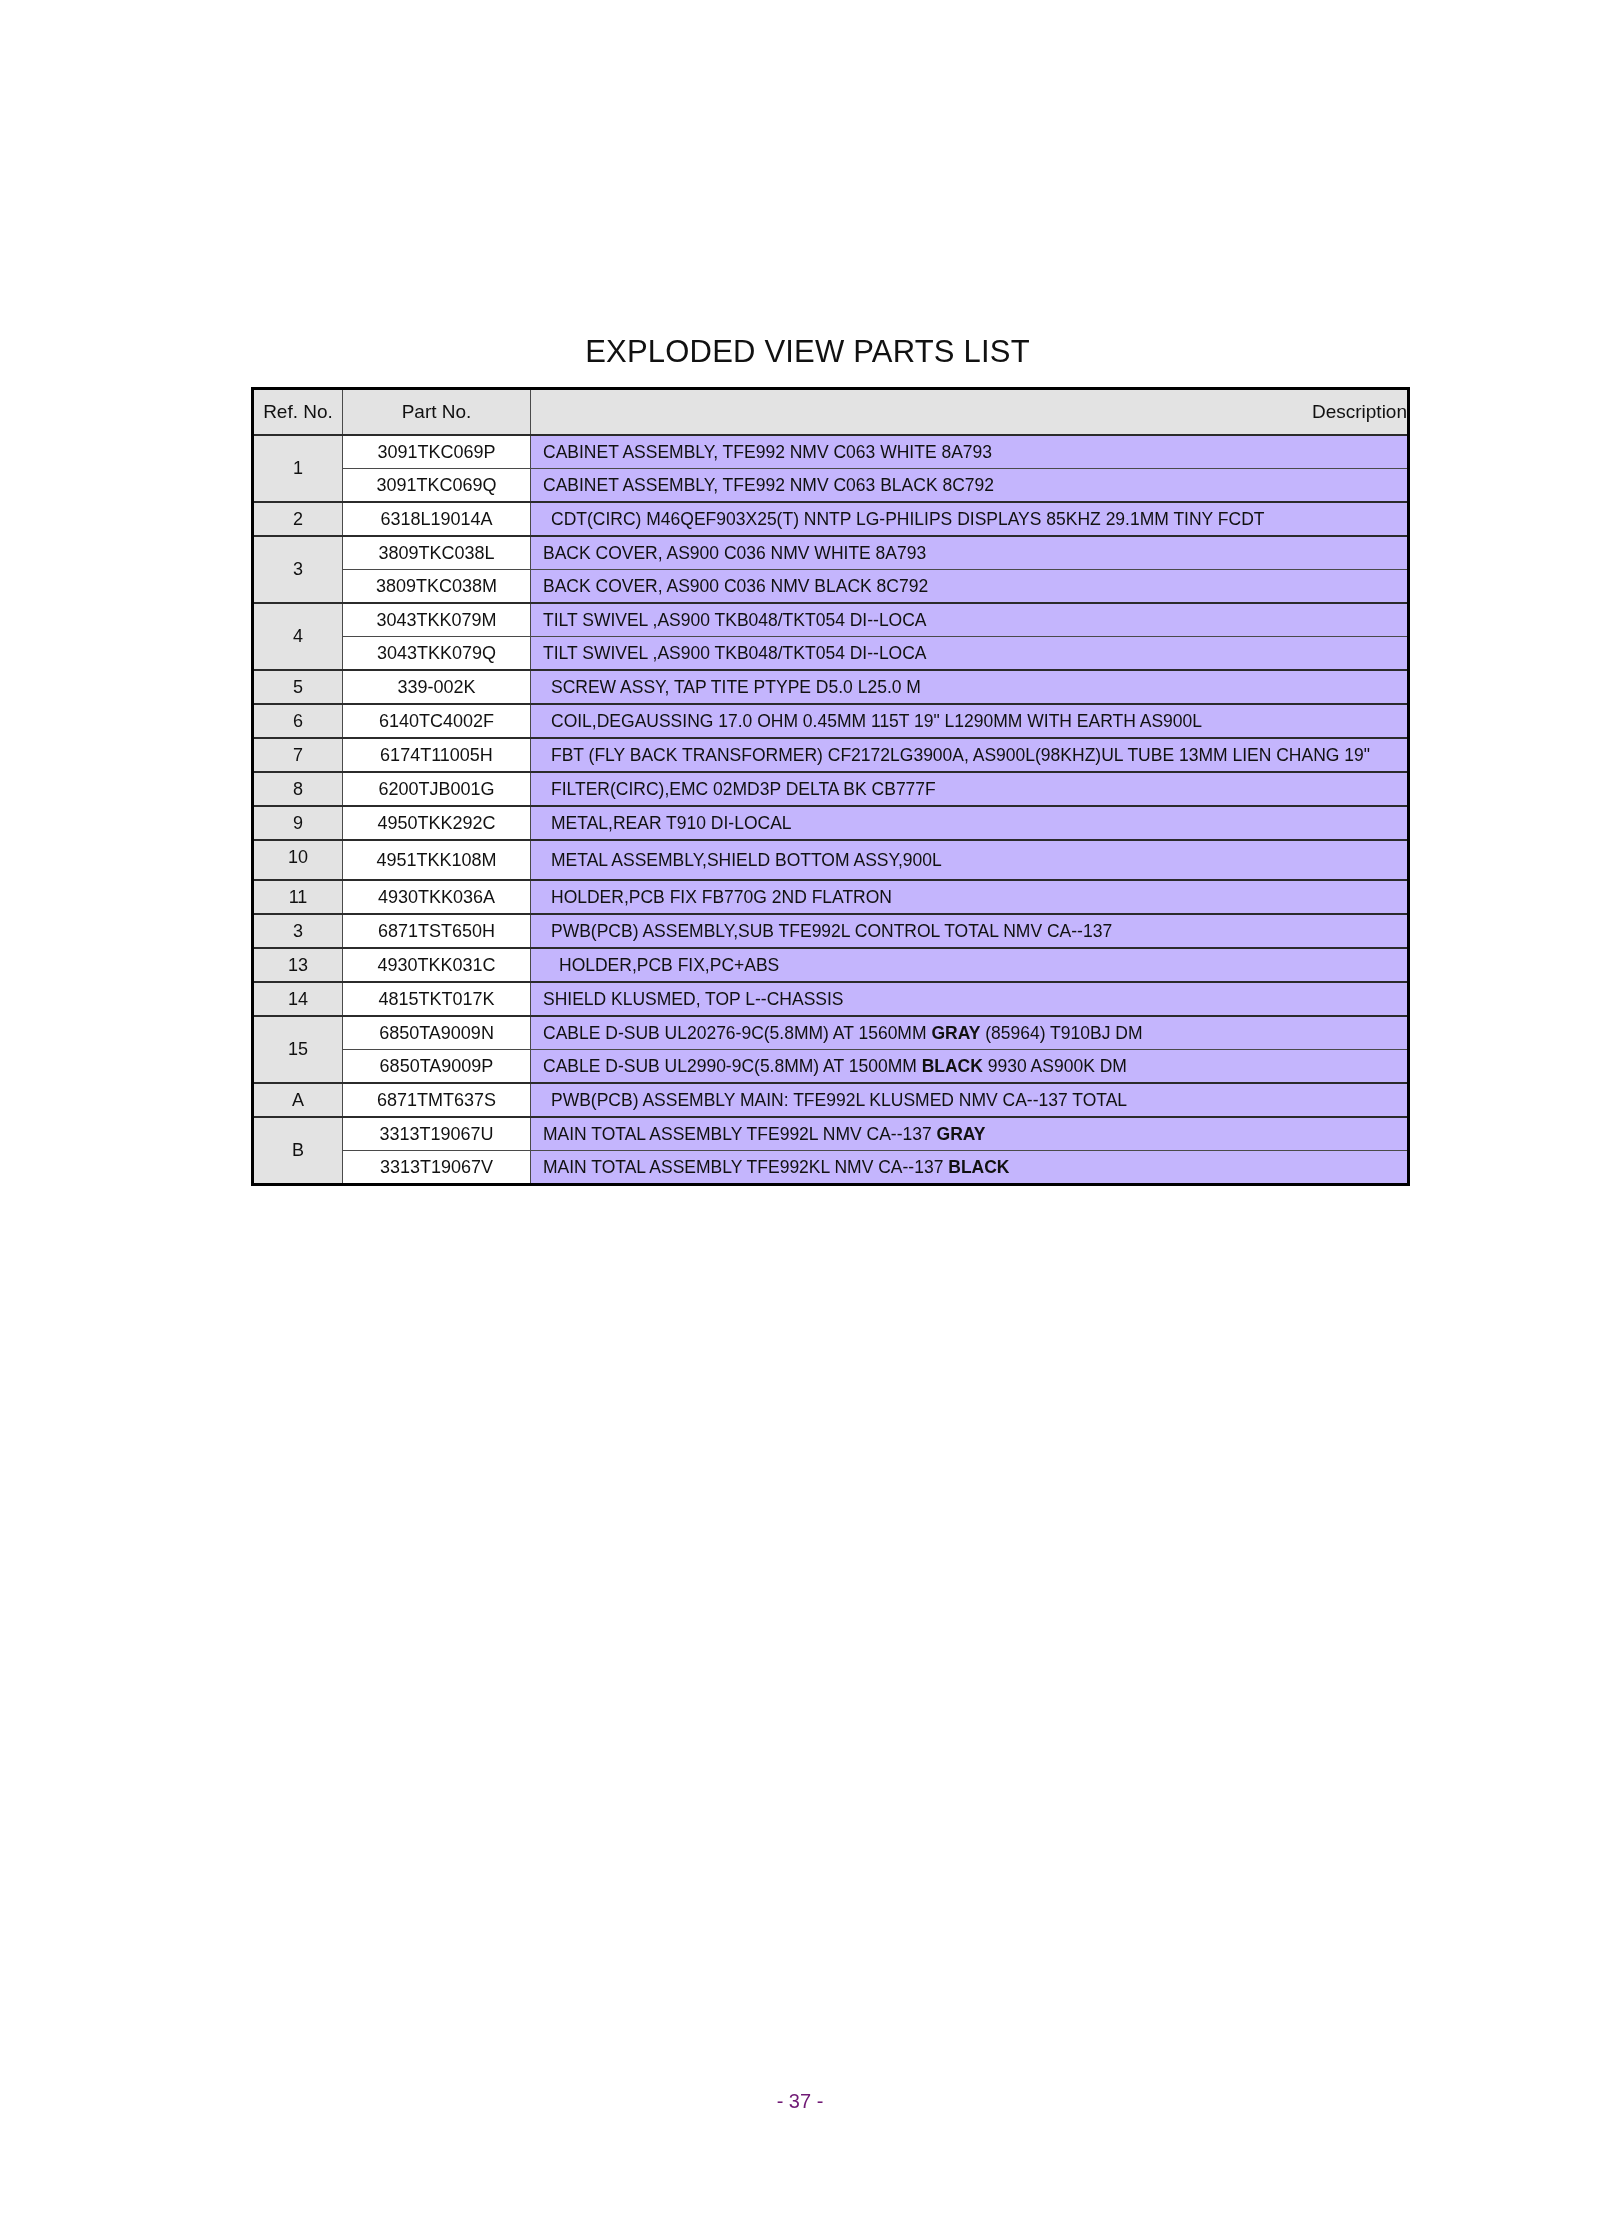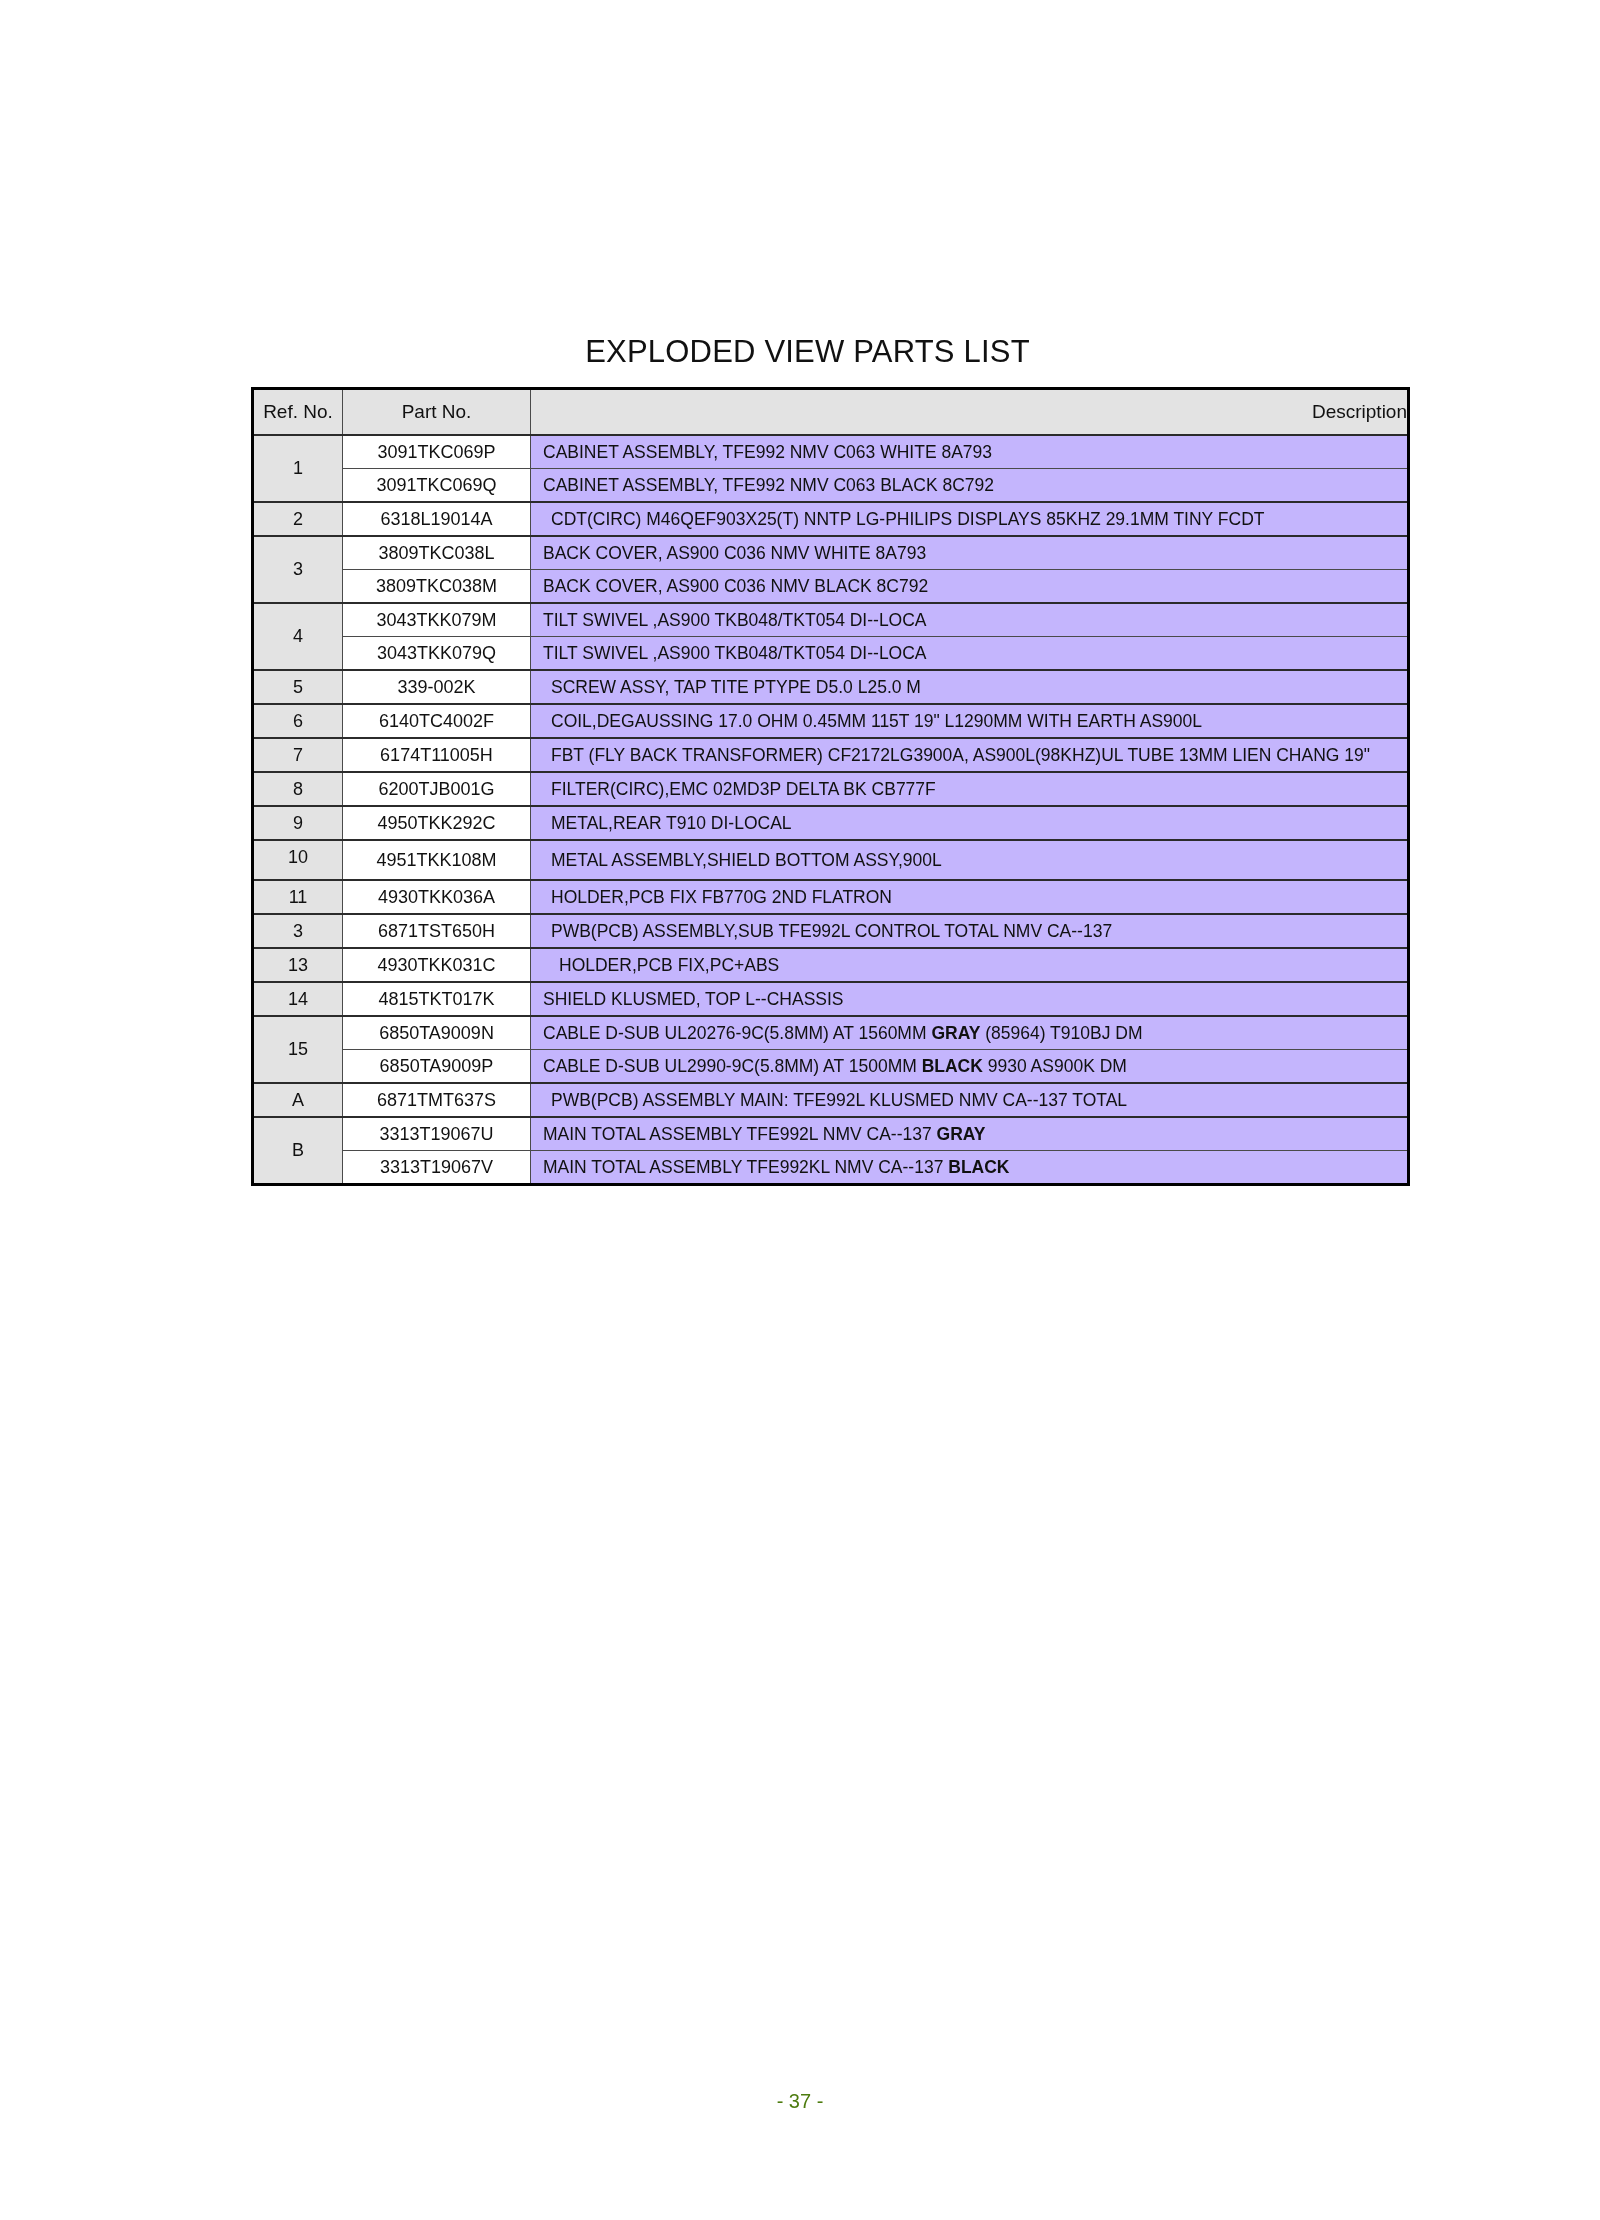--- a/index.html
+++ b/index.html
@@ -104,21 +104,21 @@
 
   b { font-weight: bold; }
 
   .footer {
     position: absolute;
     left: 0;
     top: 2090px;
     width: 1600px;
     text-align: center;
     font-size: 20px;
-    color: #4d7c0f;
+    color: #701a75;
   }
 </style>
 </head>
 <body>
 
 <div class="page">
 
   <div class="doc-title">EXPLODED VIEW PARTS LIST</div>
 
   <table class="parts-table">

